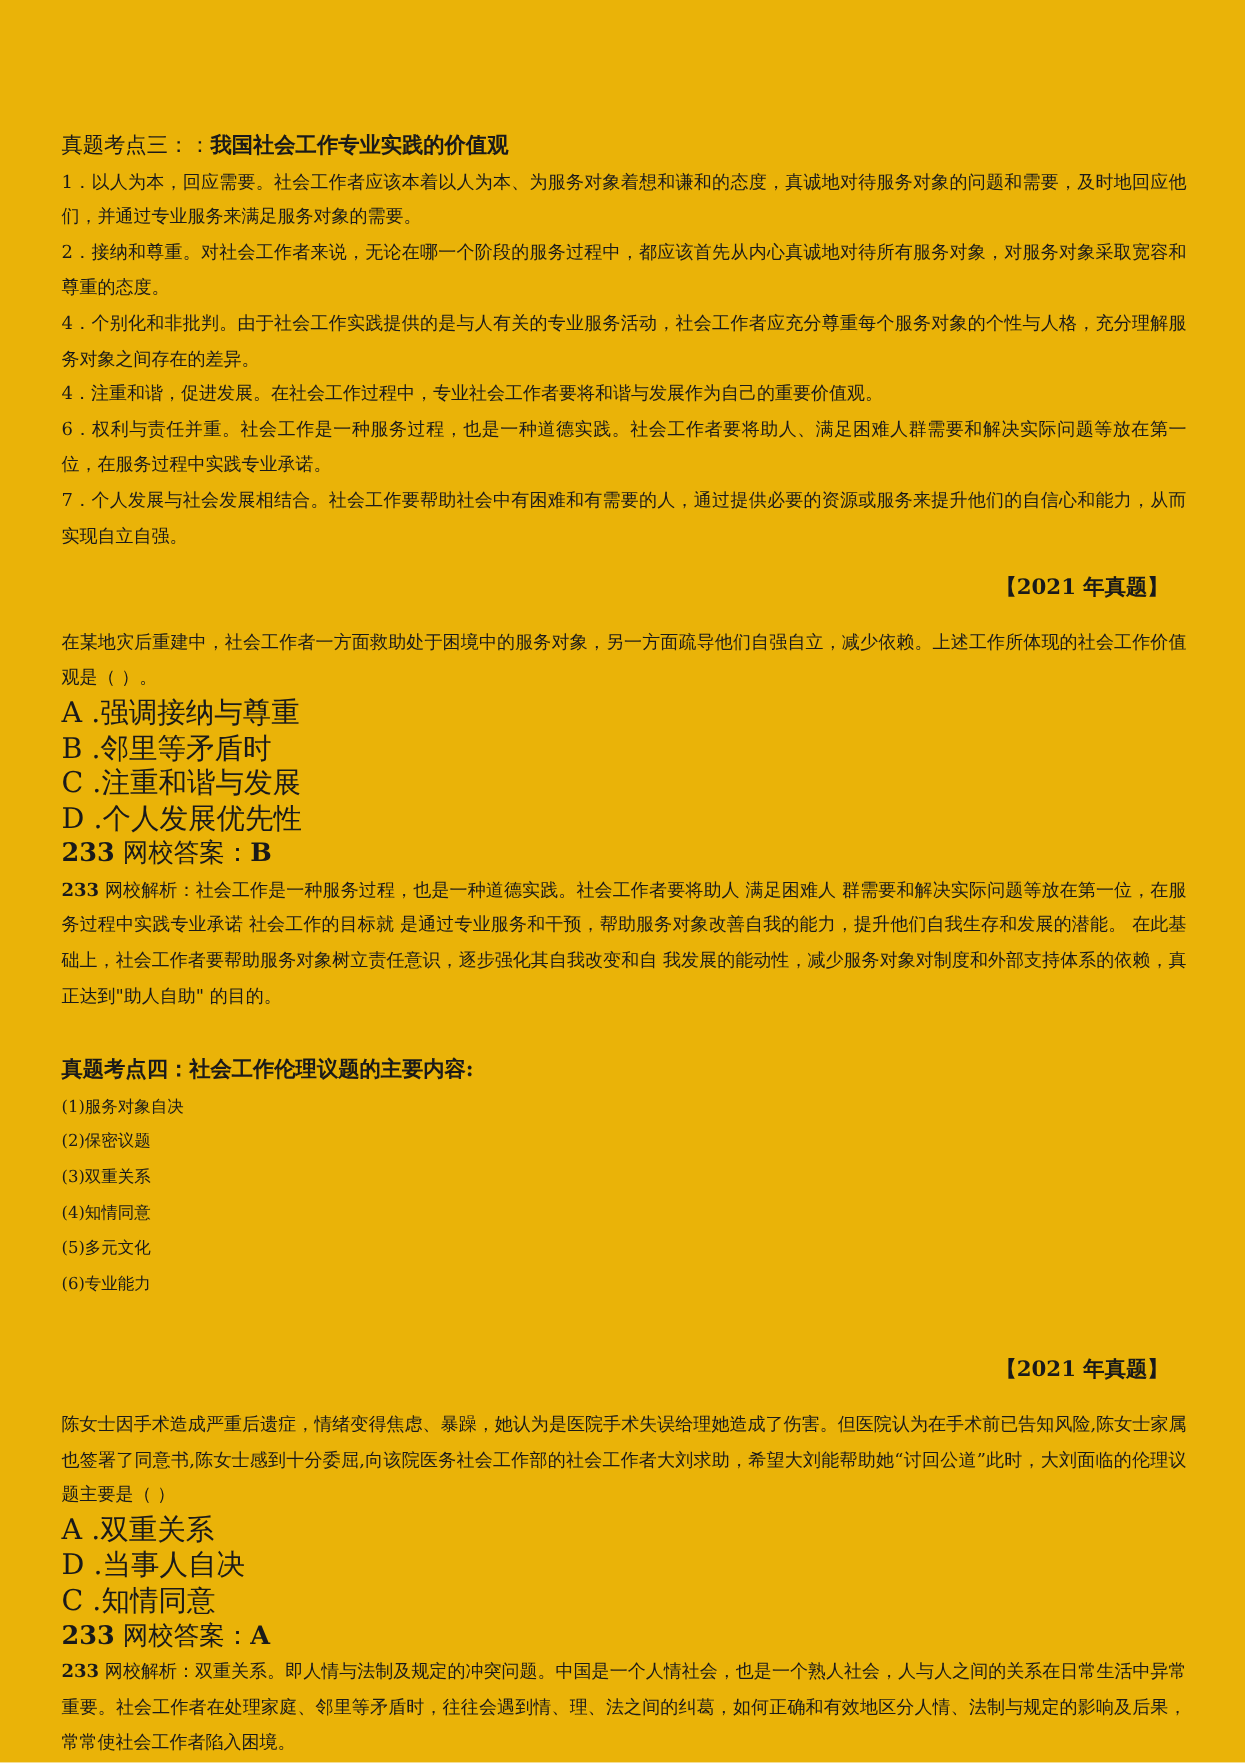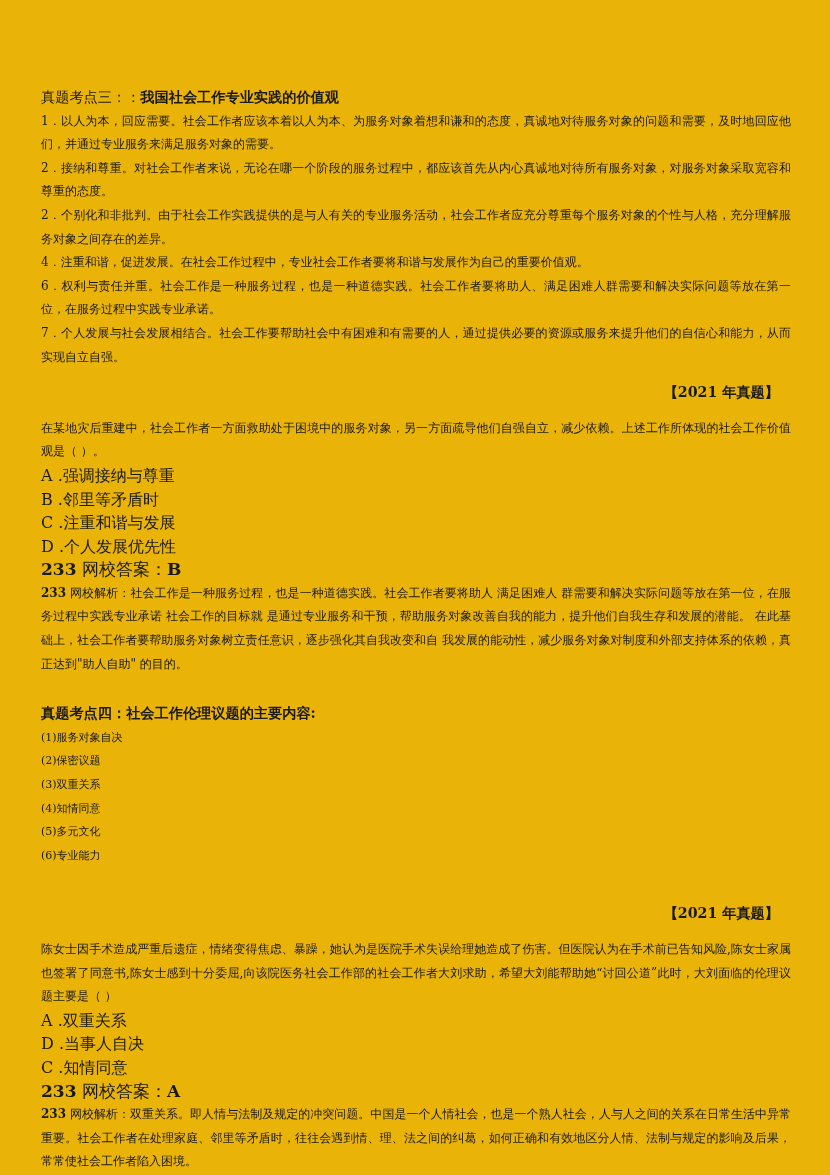--- a/index.html
+++ b/index.html
@@ -72,21 +72,21 @@
   }
   .qtag {
     font-weight: bold;
     font-size: 14.2px;
     line-height: 23.6px;
     margin: 12px;
     white-space: nowrap;
     text-align: right;
   }
   .opt {
-    font-size: 16px;
+    font-size: 19px;
     line-height: 23.6px;
     margin: 0;
     white-space: nowrap;
   }
   .numlist {
     font-size: 11px;
     line-height: 23.6px;
     margin: 0;
     white-space: nowrap;
   }
@@ -96,21 +96,21 @@
 
 <div class="page">
   <div class="content">
 
     <div class="section">
 
       <p class="heading"><span class="lead">真题考点三：：</span><span class="strong">我国社会工作专业实践的价值观</span></p>
 
       <p class="para">1．以人为本，回应需要。社会工作者应该本着以人为本、为服务对象着想和谦和的态度，真诚地对待服务对象的问题和需要，及时地回应他们，并通过专业服务来满足服务对象的需要。</p>
       <p class="para">2．接纳和尊重。对社会工作者来说，无论在哪一个阶段的服务过程中，都应该首先从内心真诚地对待所有服务对象，对服务对象采取宽容和尊重的态度。</p>
-      <p class="para">2．个别化和非批判。由于社会工作实践提供的是与人有关的专业服务活动，社会工作者应充分尊重每个服务对象的个性与人格，充分理解服务对象之间存在的差异。</p>
+      <p class="para">4．个别化和非批判。由于社会工作实践提供的是与人有关的专业服务活动，社会工作者应充分尊重每个服务对象的个性与人格，充分理解服务对象之间存在的差异。</p>
       <p class="para">4．注重和谐，促进发展。在社会工作过程中，专业社会工作者要将和谐与发展作为自己的重要价值观。</p>
       <p class="para">6．权利与责任并重。社会工作是一种服务过程，也是一种道德实践。社会工作者要将助人、满足困难人群需要和解决实际问题等放在第一位，在服务过程中实践专业承诺。</p>
       <p class="para">7．个人发展与社会发展相结合。社会工作要帮助社会中有困难和有需要的人，通过提供必要的资源或服务来提升他们的自信心和能力，从而实现自立自强。</p>
 
       <p class="qtag">【2021 年真题】</p>
 
       <p class="para">在某地灾后重建中，社会工作者一方面救助处于困境中的服务对象，另一方面疏导他们自强自立，减少依赖。上述工作所体现的社会工作价值观是（ ）。</p>
 
       <p class="opt">A .强调接纳与尊重</p>
       <p class="opt">B .邻里等矛盾时</p>

